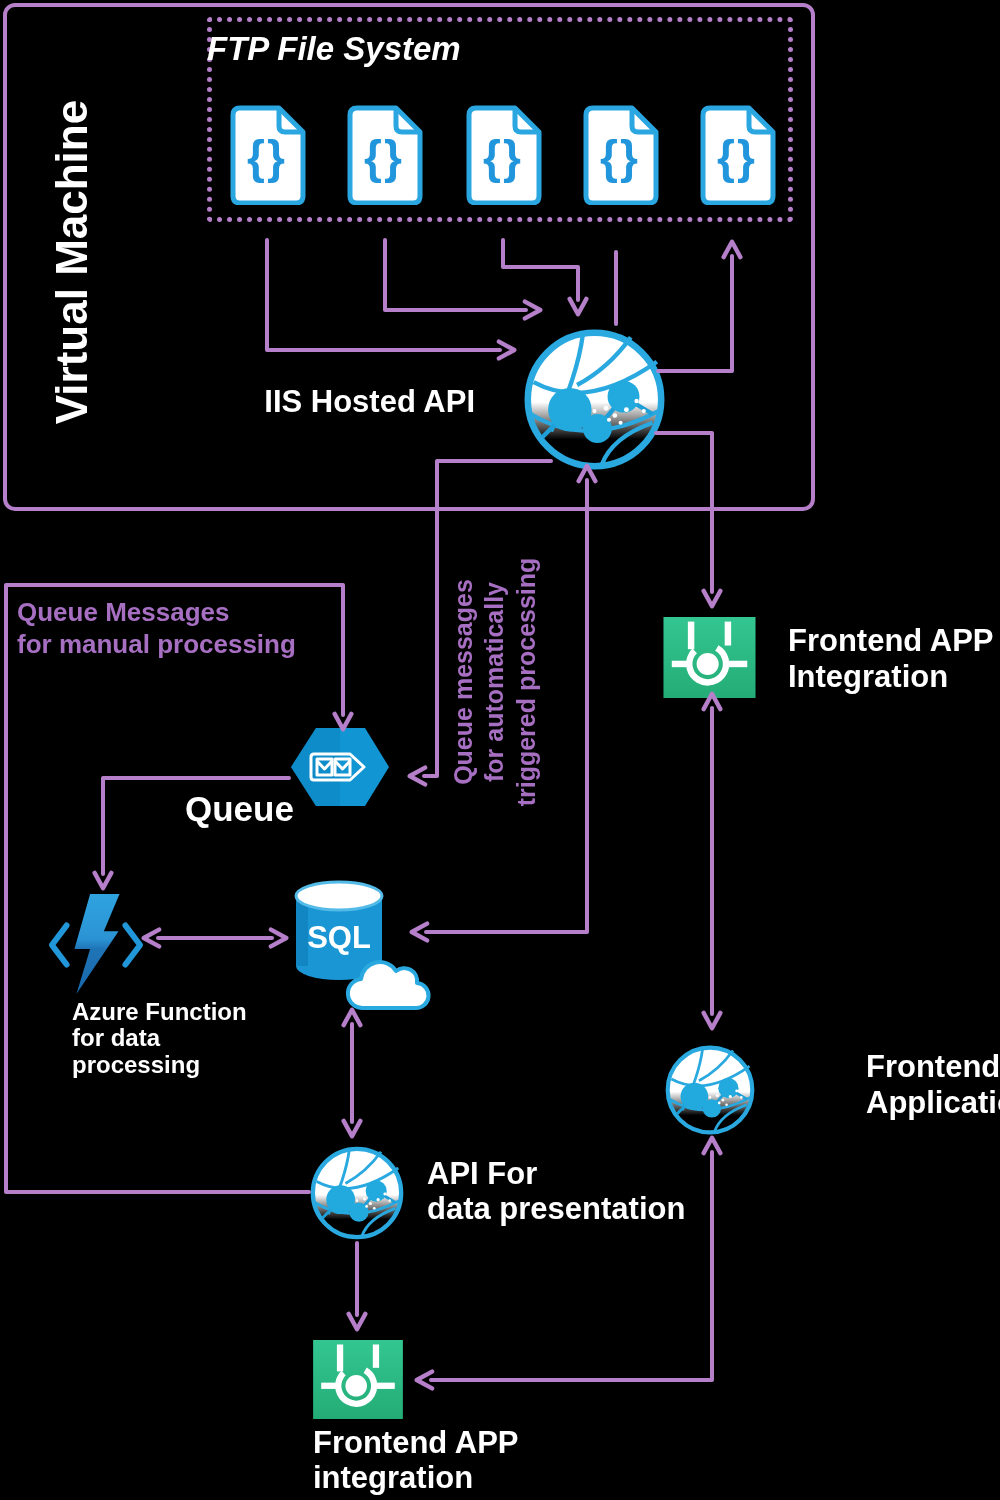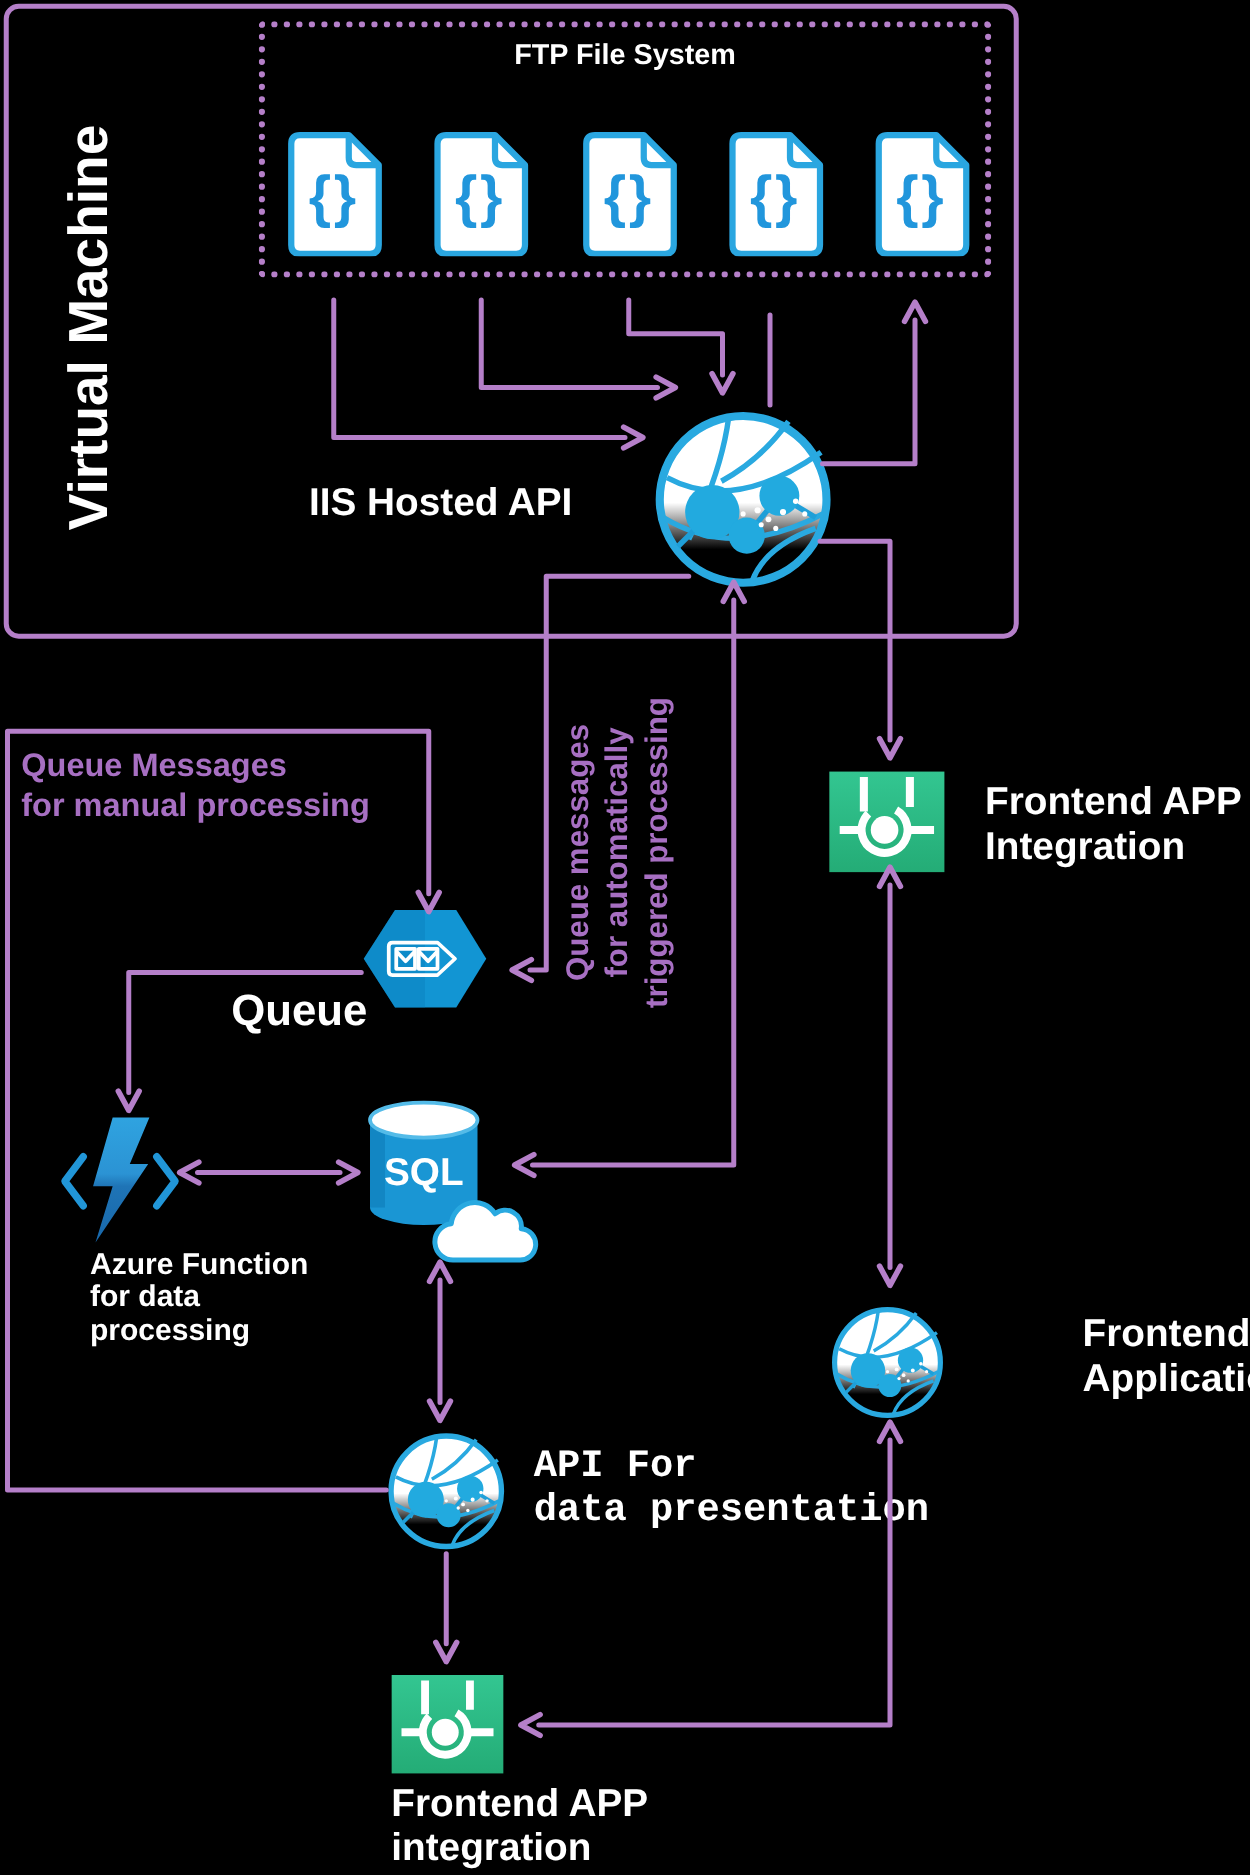--- a/index.html
+++ b/index.html
@@ -87,42 +87,42 @@
         <circle cx="48" cy="51" r="12" fill="#fff"></circle>
       </symbol>
     </defs>
   </svg>
 
   <div class="abs vm-box" style="left:3px;top:3px;width:812px;height:508px;"></div>
   <div class="abs label" style="left:-100px;top:236px;width:345px;height:52px;text-align:center;
        font-size:44px;transform:rotate(-90deg);">Virtual Machine</div>
 
   <div class="abs ftp-box" style="left:207px;top:17px;width:586px;height:205px;"></div>
-  <div class="abs label" style="left:207px;top:30px;width:586px;text-align:center;font-size:23px;">FTP File System</div>
+  <div class="abs label" style="left:207px;top:30px;width:586px;font-size:33px;font-style:italic;">FTP File System</div>
 
   <svg class="abs" style="left:225px;top:103px;" width="84" height="102">
       <use href="#sym-file"></use>
     </svg>
   <svg class="abs" style="left:342px;top:103px;" width="84" height="102">
       <use href="#sym-file"></use>
     </svg>
   <svg class="abs" style="left:461px;top:103px;" width="84" height="102">
       <use href="#sym-file"></use>
     </svg>
   <svg class="abs" style="left:578px;top:103px;" width="84" height="102">
       <use href="#sym-file"></use>
     </svg>
   <svg class="abs" style="left:695px;top:103px;" width="84" height="102">
       <use href="#sym-file"></use>
     </svg>
 
   <svg class="abs" style="left:522px;top:327px;" width="145" height="145">
       <use href="#sym-globe"></use>
     </svg>
-  <div class="abs label" style="left:230px;top:384px;width:245px;text-align:center;font-size:31px;">IIS Hosted API</div>
+  <div class="abs label" style="left:230px;top:384px;width:245px;text-align:right;font-size:31px;">IIS Hosted API</div>
 
   <svg class="abs" style="left:289px;top:727px;" width="102" height="80" viewBox="0 0 102 80">
     <polygon points="27,1 76,1 100,40 76,79 27,79 2,40" fill="#1295d3"></polygon>
     <polygon points="27,1 51,1 51,79 27,79 2,40" fill="#0b7fbd" opacity="0.45"></polygon>
     <g stroke="#fff" stroke-width="3" fill="none" stroke-linejoin="round">
       <path d="M25,27 H61 L75,40 L61,53 H25 Q22,53 22,50 V30 Q22,27 25,27 Z"></path>
       <rect x="28" y="32" width="15" height="16"></rect>
       <path d="M28,34 L35.5,42 L43,34"></path>
       <rect x="46" y="32" width="15" height="16"></rect>
       <path d="M46,34 L53.5,42 L61,34"></path>
@@ -147,21 +147,21 @@
     <ellipse cx="51" cy="22" rx="43" ry="14" fill="#ffffff" stroke="#54bbe8" stroke-width="3"></ellipse>
     <text x="51" y="74" font-size="31" font-weight="bold" fill="#fff" text-anchor="middle">SQL</text>
     <g>
       <path transform="translate(62,76)" d="M14,58 A14,14 0 0 1 11,29 A19,19 0 0 1 46,21 A13,13 0 0 1 67,33 A12,12 0 0 1 65,58 Z" fill="#fff" stroke="#29a9e0" stroke-width="4" stroke-linejoin="round"></path>
     </g>
   </svg>
 
   <svg class="abs" style="left:309px;top:1145px;" width="96" height="96">
       <use href="#sym-globe"></use>
     </svg>
-  <div class="abs label" style="left:427px;top:1157px;font-size:31px;line-height:1.12;font-family:Liberation Mono, monospace;">API For
+  <div class="abs label" style="left:427px;top:1157px;font-size:31px;line-height:1.12;">API For
 data presentation</div>
 
   <svg class="abs" style="left:663px;top:617px;" width="93" height="81">
       <use href="#sym-int"></use>
     </svg>
   <div class="abs label" style="left:788px;top:623px;font-size:31px;line-height:1.15;">Frontend APP
 Integration</div>
 
   <svg class="abs" style="left:664px;top:1044px;" width="92" height="92">
       <use href="#sym-globe"></use>

